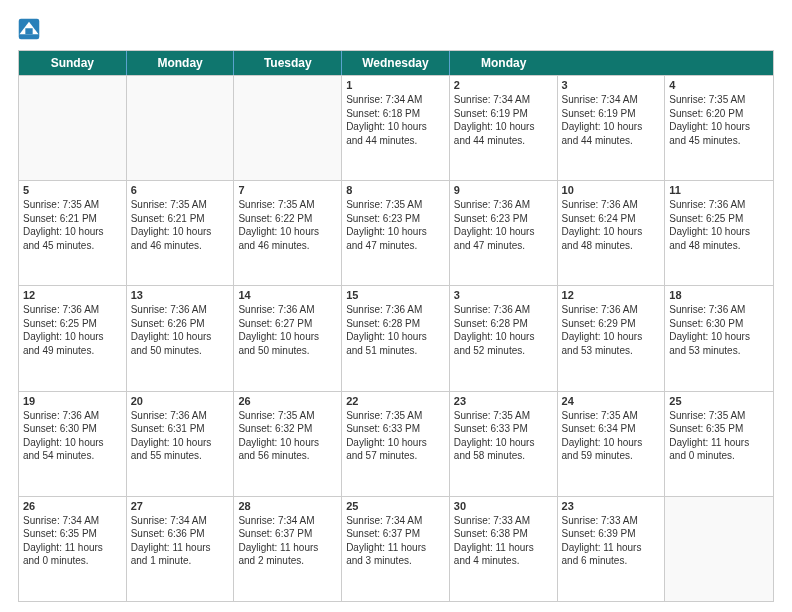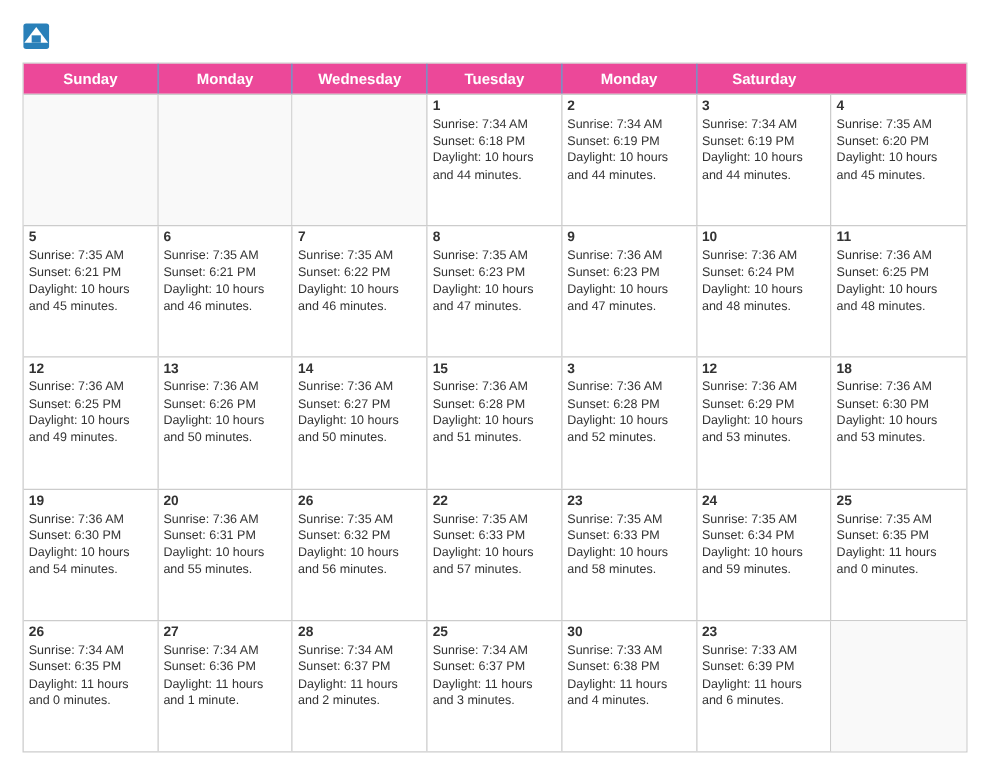--- a/index.html
+++ b/index.html
@@ -63,21 +63,21 @@
     }
     .calendar {
       flex: 1;
       display: flex;
       flex-direction: column;
       border: 1px solid #ccc;
     }
     .cal-header-row {
       display: grid;
       grid-template-columns: repeat(7, 1fr);
-      background: #ec4899;
+      background: #0f766e;
     }
     .cal-header-cell {
       color: #fff;
       font-size: 12px;
       font-weight: bold;
       padding: 5px 4px;
       text-align: center;
       border-right: 1px solid #5aa3ce;
     }
     .cal-header-cell:last-child { border-right: none; }
@@ -132,24 +132,23 @@
     <div class="title-block">
       <div class="month-title"></div>
       <div class="subtitle"></div>
     </div>
   </div>
 
   <div class="calendar">
     <div class="cal-header-row">
     <div class="cal-header-cell">Sunday</div>
         <div class="cal-header-cell">Monday</div>
+        <div class="cal-header-cell">Tuesday</div>
         <div class="cal-header-cell">Wednesday</div>
-        <div class="cal-header-cell">Tuesday</div>
         <div class="cal-header-cell">Monday</div>
-        <div class="cal-header-cell">Saturday</div>
       </div>
     <div class="cal-body">
     <div class="cal-row">
           <div class="cal-cell empty"></div>
           <div class="cal-cell empty"></div>
           <div class="cal-cell empty"></div>
           <div class="cal-cell">
             <div class="day-num">1</div>
             <div class="day-info" style="white-space: pre-line;">Sunrise: 7:34 AM
 Sunset: 6:18 PM

